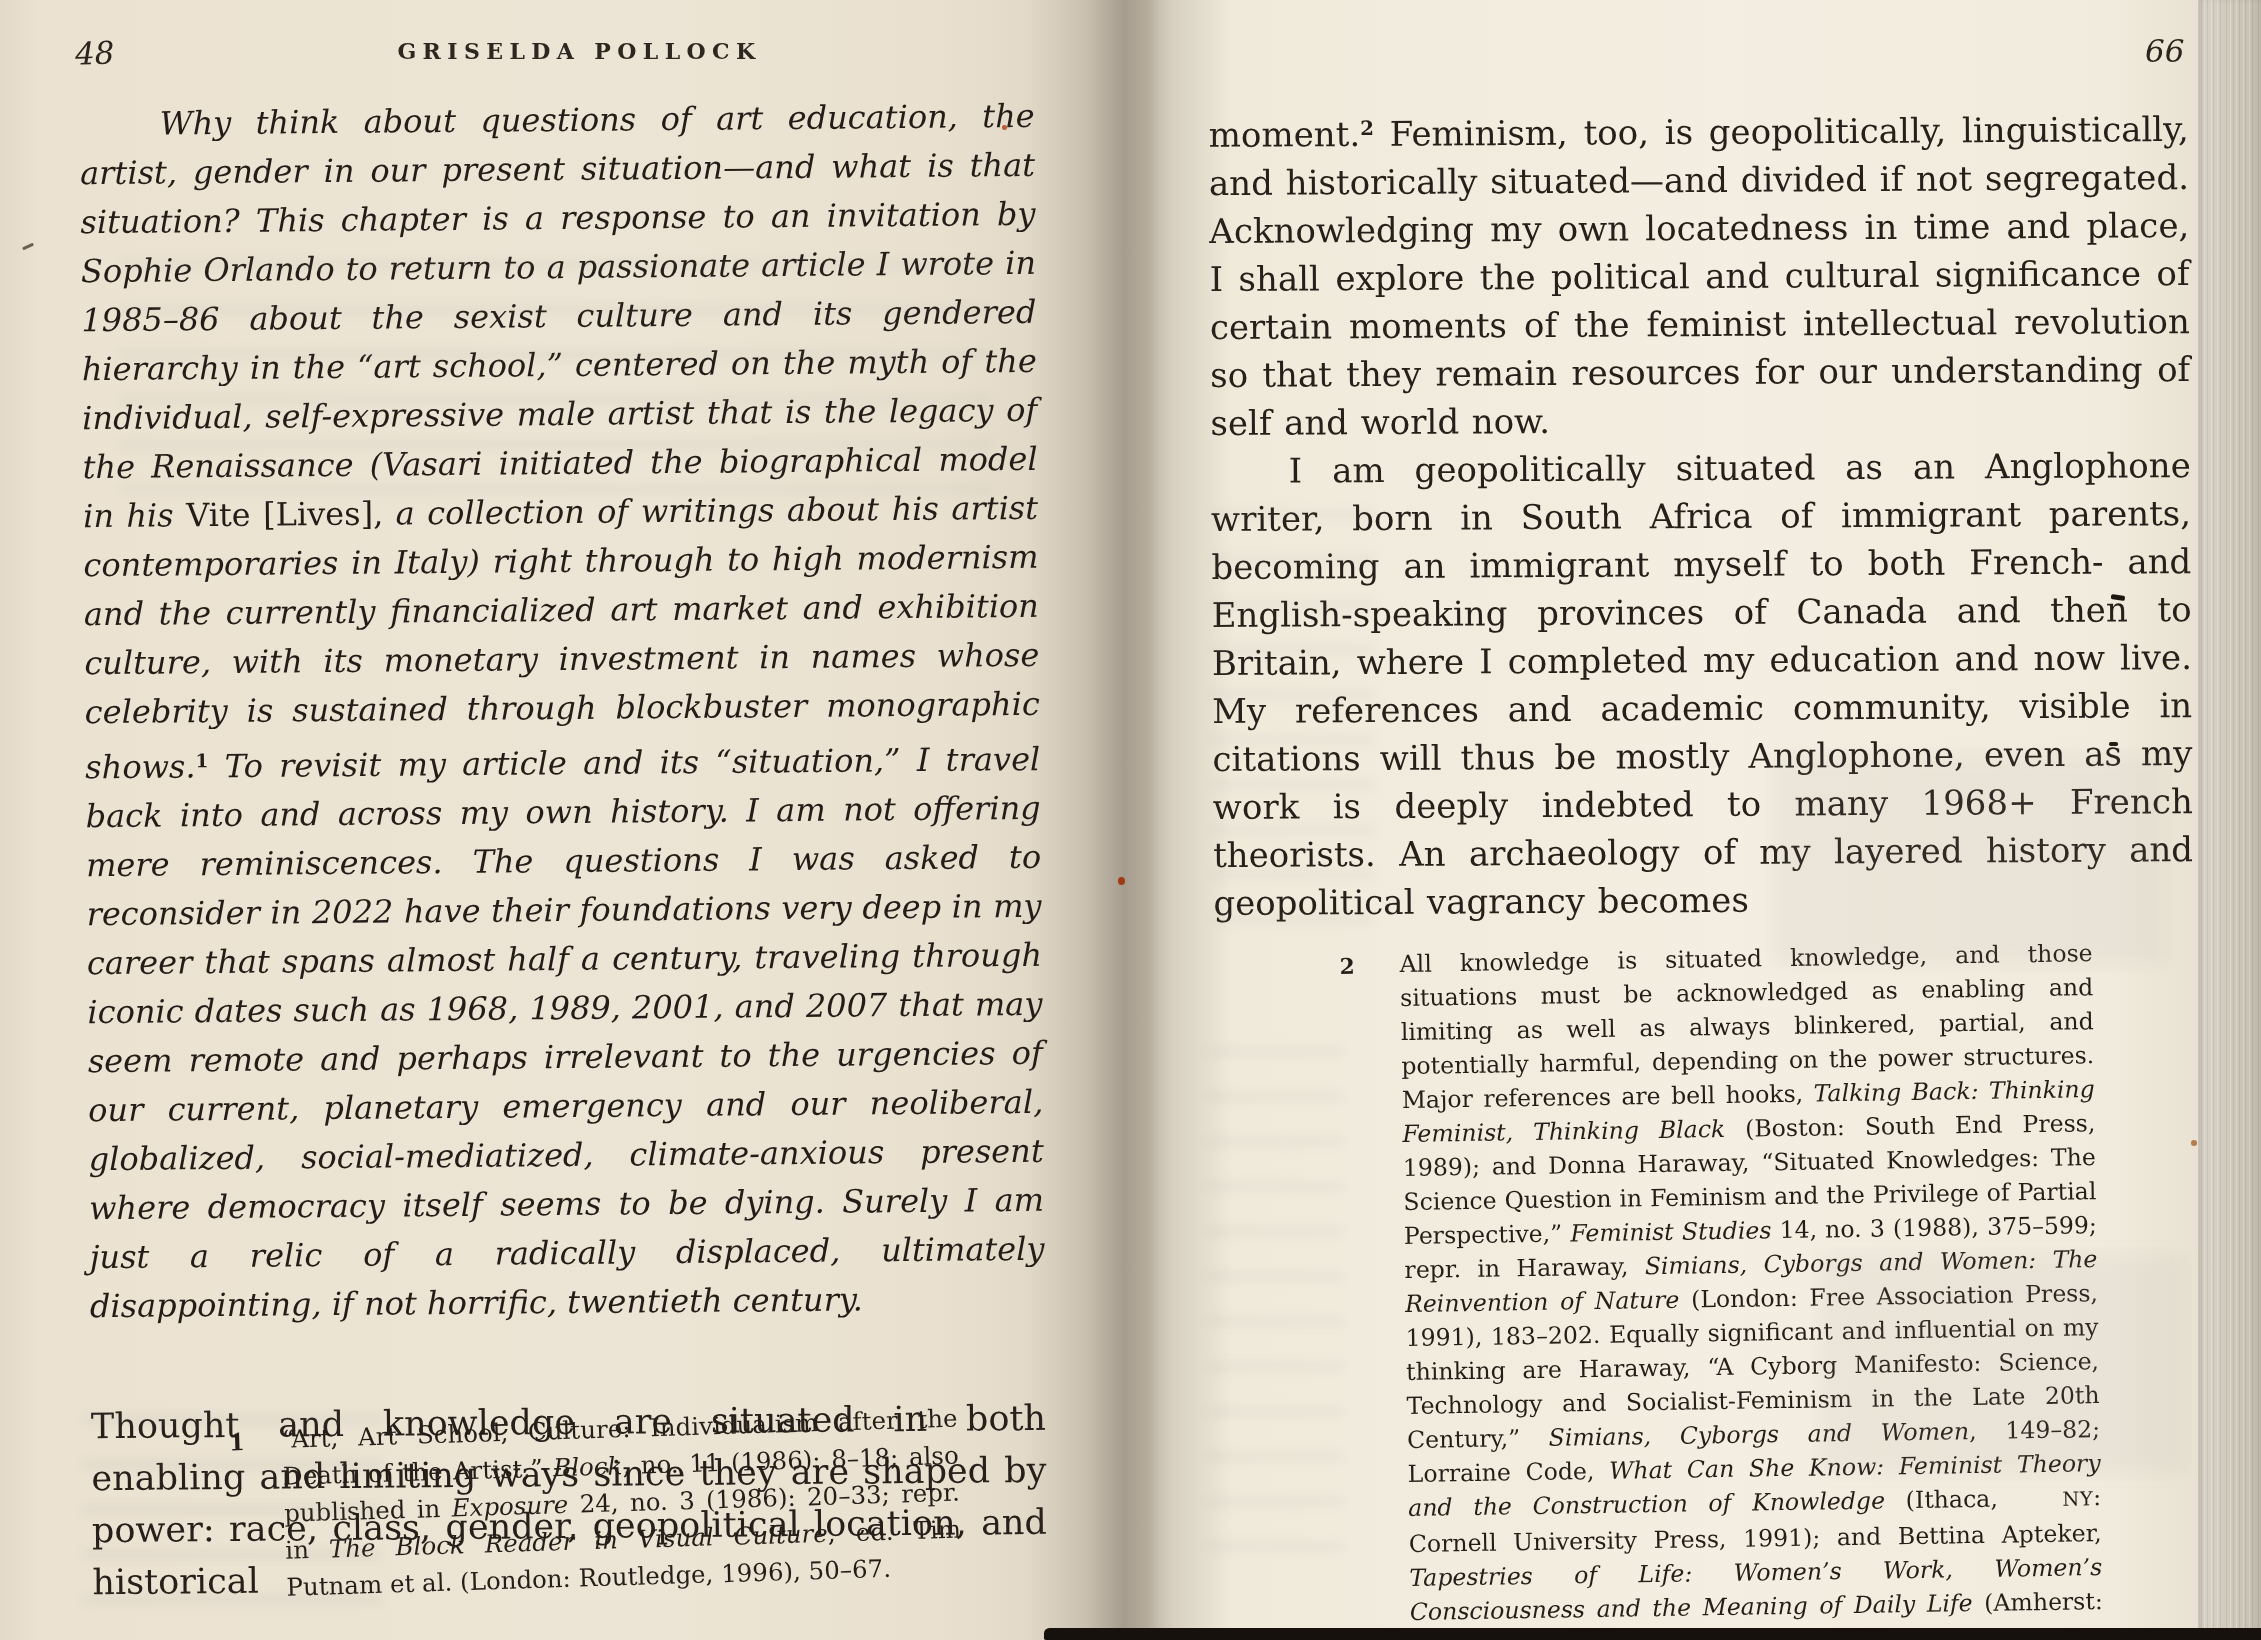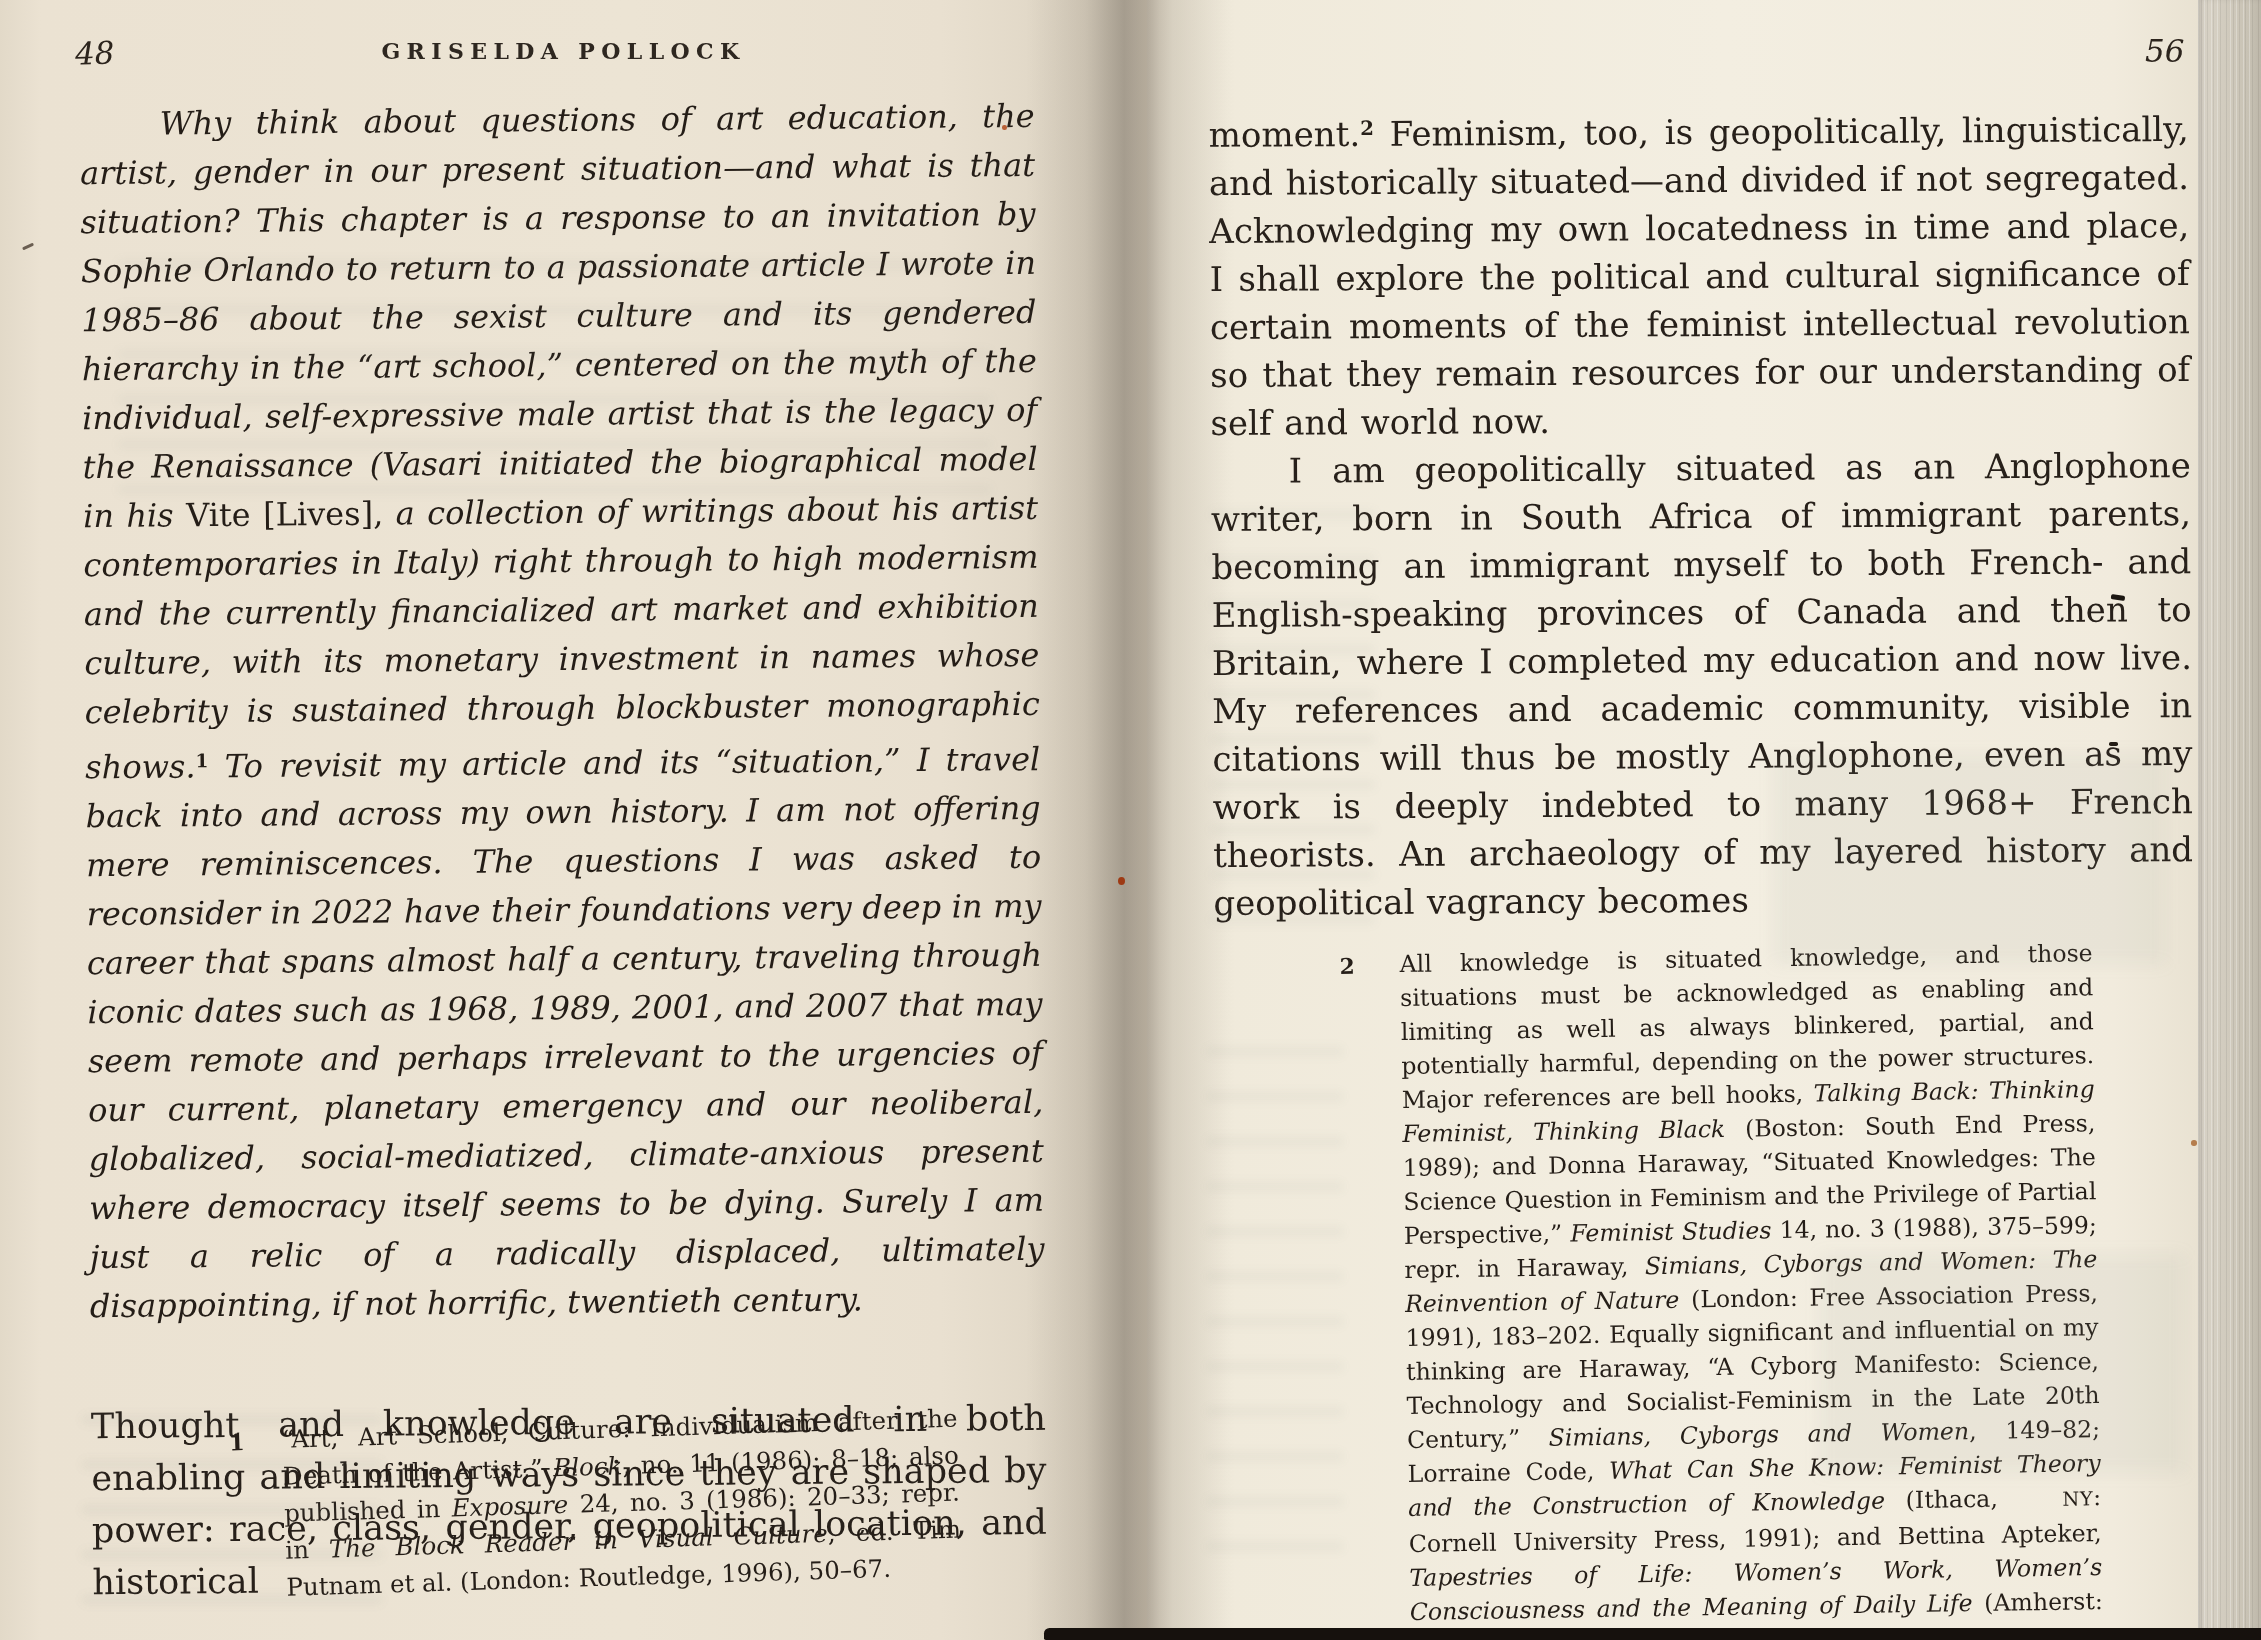--- a/index.html
+++ b/index.html
@@ -50,21 +50,21 @@
   .folio{
     position:absolute;font-style:italic;font-size:31px;color:#2c241d;
     data:"";
   }
   .running-head{
     position:absolute;text-align:center;
     font-size:22px;font-weight:700;letter-spacing:6.4px;
     color:#2e2720;white-space:nowrap;
   }
   #page-left .folio{left:75px;top:35px;transform:rotate(-2deg);}
-  #page-left .running-head{left:86px;width:955px;top:38px;}
+  #page-left .running-head{left:86px;width:955px;top:38px;padding-left:16px;}
   #page-right .running-head{left:55px;width:927px;top:31px;}
   #page-right .folio{left:998px;top:33px;}
 
   
   .bodycol{position:absolute;text-align:justify;}
   #left-body{
     left:86px;top:96px;width:955px;
     font-size:32px;line-height:49px;color:#241d17;
     transform:rotate(-.5deg);
   }
@@ -138,21 +138,21 @@
     <div class="footnote" id="footnote-left">
       <div class="fn-num">1</div>
       <div class="fn-text"><span class="seg-r">“Art, Art School, Culture: Individualism after the Death of the Artist,” </span><span class="seg-i">Block</span><span class="seg-r">, no. 11 (1986): 8–18; also published in </span><span class="seg-i">Exposure</span><span class="seg-r"> 24, no. 3 (1986): 20–33; repr. in </span><span class="seg-i">The Block Reader in Visual Culture</span><span class="seg-r">, ed. Tim Putnam et al. (London: Routledge, 1996), 50–67.</span></div>
     </div>
 
     <div class="ghost" style="left:118px;top:259px;width:873px;height:264px;opacity:.55;"></div>
     <div class="ghost" style="left:82px;top:1414px;width:300px;height:205px;opacity:.7;"></div>
   </div>
 
   <div class="page" id="page-right">
-    <div class="folio">56</div>
+    <div class="folio">66</div>
 
     <div class="bodycol" id="right-body">
       <p id="right-par1" style="margin:0;"><span class="seg-r">moment.</span><span class="seg-sup">2</span><span class="seg-r"> Feminism, too, is geopolitically, linguistically, and historically situated—and divided if not segregated. Acknowledging my own locatedness in time and place, I shall explore the political and cultural significance of certain moments of the feminist intellectual revolution so that they remain resources for our understanding of self and world now.</span></p>
       <p id="right-par2" style="margin:0;"><span class="seg-r">I am geopolitically situated as an Anglophone writer, born in South Africa of immigrant parents, becoming an immigrant myself to both French- and English-speaking provinces of Canada and then to Britain, where I completed my education and now live. My references and academic community, visible in citations will thus be mostly Anglophone, even as my work is deeply indebted to many 1968+ French theorists. An archaeology of my layered history and geopolitical vagrancy becomes</span></p>
     </div>
 
     <div class="footnote" id="footnote-right">
       <div class="fn-num">2</div>
       <div class="fn-text"><span class="seg-r">All knowledge is situated knowledge, and those situations must be acknowledged as enabling and limiting as well as always blinkered, partial, and potentially harmful, depending on the power structures. Major references are bell hooks, </span><span class="seg-i">Talking Back: Thinking Feminist, Thinking Black</span><span class="seg-r"> (Boston: South End Press, 1989); and Donna Haraway, “Situated Knowledges: The Science Question in Feminism and the Privilege of Partial Perspective,” </span><span class="seg-i">Feminist Studies</span><span class="seg-r"> 14, no. 3 (1988), 375–599; repr. in Haraway, </span><span class="seg-i">Simians, Cyborgs and Women: The Reinvention of Nature</span><span class="seg-r"> (London: Free Association Press, 1991), 183–202. Equally significant and influential on my thinking are Haraway, “A Cyborg Manifesto: Science, Technology and Socialist-Feminism in the Late 20th Century,” </span><span class="seg-i">Simians, Cyborgs and Women</span><span class="seg-r">, 149–82; Lorraine Code, </span><span class="seg-i">What Can She Know: Feminist Theory and the Construction of Knowledge</span><span class="seg-r"> (Ithaca, </span><span class="seg-sc">NY</span><span class="seg-r">: Cornell University Press, 1991); and Bettina Apteker, </span><span class="seg-i">Tapestries of Life: Women’s Work, Women’s Consciousness and the Meaning of Daily Life</span><span class="seg-r"> (Amherst: University of Massachusetts Press, 1989).</span></div>
     </div>

